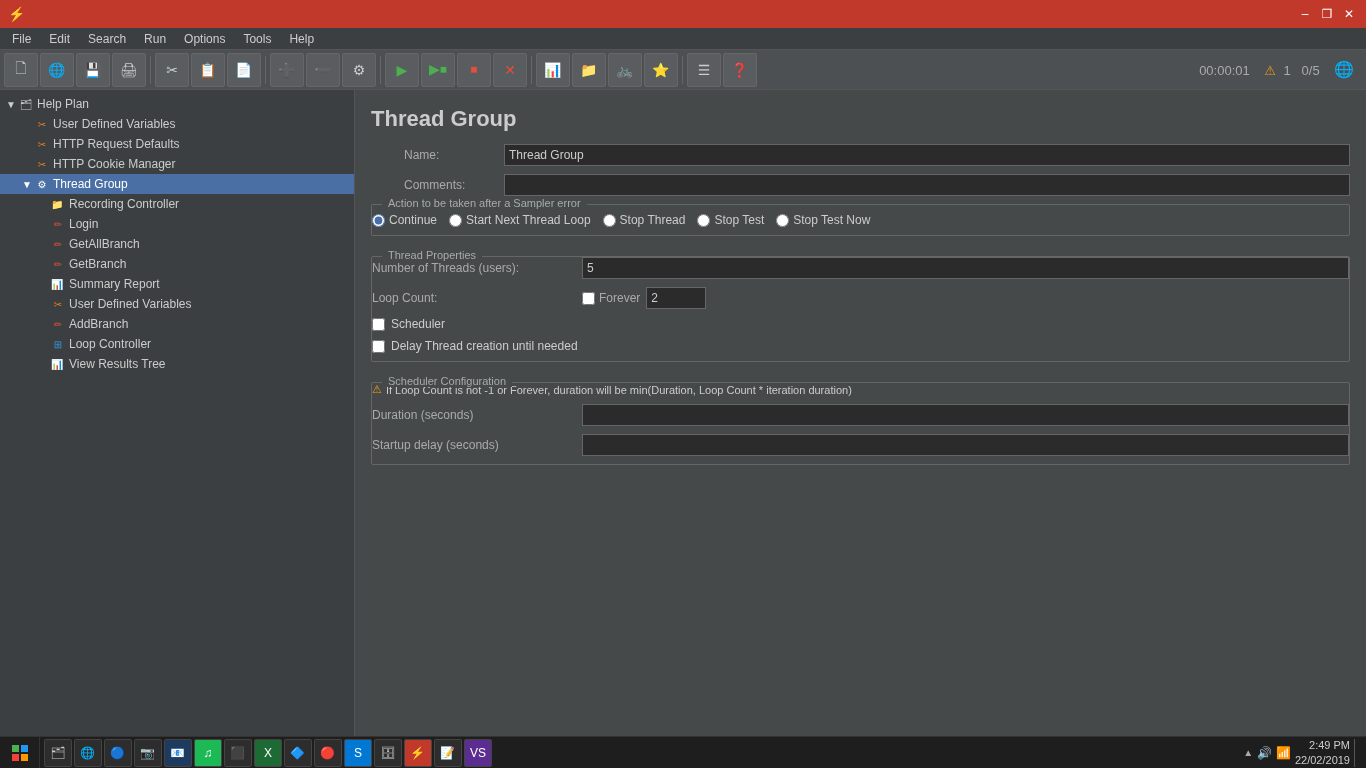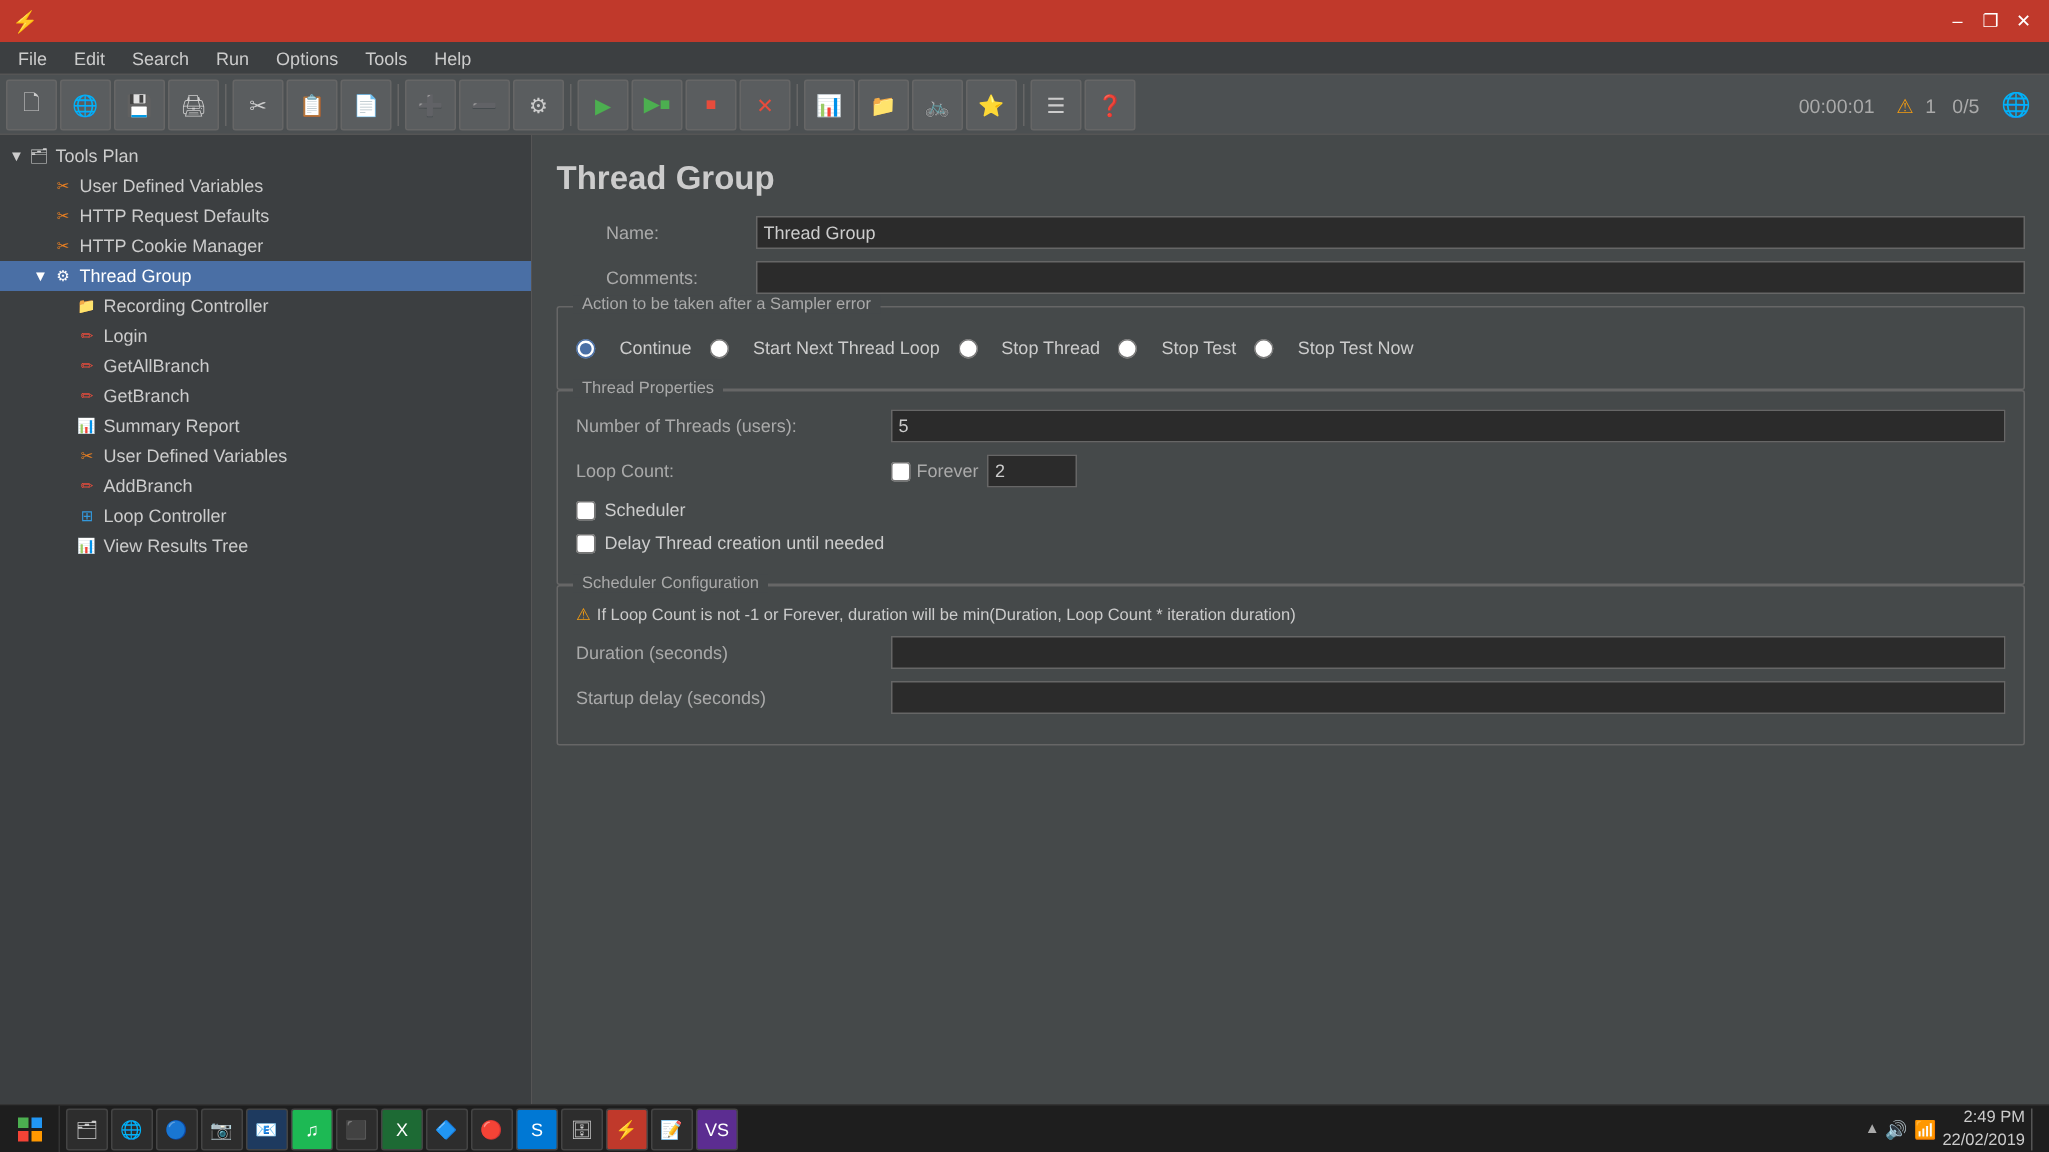--- a/index.html
+++ b/index.html
@@ -47,27 +47,27 @@
     #content { flex: 1; background: #45494a; overflow-y: auto; padding: 16px; }
 
     
     .panel-title { font-size: 22px; font-weight: bold; color: #ccc; margin-bottom: 12px; }
     .field-row { display: flex; align-items: center; margin-bottom: 8px; }
     .field-label { color: #aaa; width: 100px; font-size: 12px; margin-left: 33px; }
     .field-input {
       flex: 1; height: 22px; background: #2b2b2b; border: 1px solid #666; color: #ccc; padding: 0 4px; font-size: 12px;
     }
     .section-box {
-      border: 1px solid #666; border-radius: 2px; padding: 12px; margin-bottom: 0; position: relative;
+      border: 1px solid #666; border-radius: 2px; margin-bottom: 20px; position: relative;
     }
     .section-legend {
       position: absolute; top: -8px; left: 10px; background: #45494a; padding: 0 6px; font-size: 11px; color: #aaa;
     }
     .radio-group { display: flex; align-items: center; gap: 12px; padding: 8px 0; }
-    .radio-item { display: flex; align-items: center; gap: 16px; cursor: pointer; font-size: 12px; color: #ccc; }
+    .radio-item { display: flex; align-items: center; gap: 4px; cursor: pointer; font-size: 12px; color: #ccc; }
     .radio-item input[type=radio] { accent-color: #4a6fa5; }
     .tp-row { display: flex; align-items: center; margin-bottom: 8px; }
     .tp-label { color: #aaa; font-size: 12px; width: 210px; }
     .tp-input { height: 22px; background: #2b2b2b; border: 1px solid #666; color: #ccc; padding: 0 4px; font-size: 12px; width: 120px; }
     .tp-input-wide { flex: 1; height: 22px; background: #2b2b2b; border: 1px solid #666; color: #ccc; padding: 0 4px; font-size: 12px; }
 
     .checkbox-row { display: flex; align-items: center; gap: 6px; margin-bottom: 8px; font-size: 12px; color: #ccc; }
     .checkbox-row input[type=checkbox] { accent-color: #4a6fa5; }
 
     .scheduler-note { color: #ccc; font-size: 11px; margin-bottom: 8px; display: flex; align-items: center; gap: 4px; }
@@ -143,21 +143,21 @@
   </div>
 </div>
 
 <div id="main">
 
   <div id="sidebar">
 
     <div class="tree-item" style="padding-left:4px;">
       <span class="tree-toggle">▼</span>
       <span class="tree-icon">🗂</span>
-      <span>Tools Plan</span>
+      <span>Help Plan</span>
     </div>
 
     <div class="tree-item" style="padding-left:20px;">
       <span class="tree-toggle" style="width:14px;"></span>
       <span class="tree-icon" style="color:#e67e22;">✂</span>
       <span>User Defined Variables</span>
     </div>
 
     <div class="tree-item" style="padding-left:20px;">
       <span class="tree-toggle" style="width:14px;"></span>

